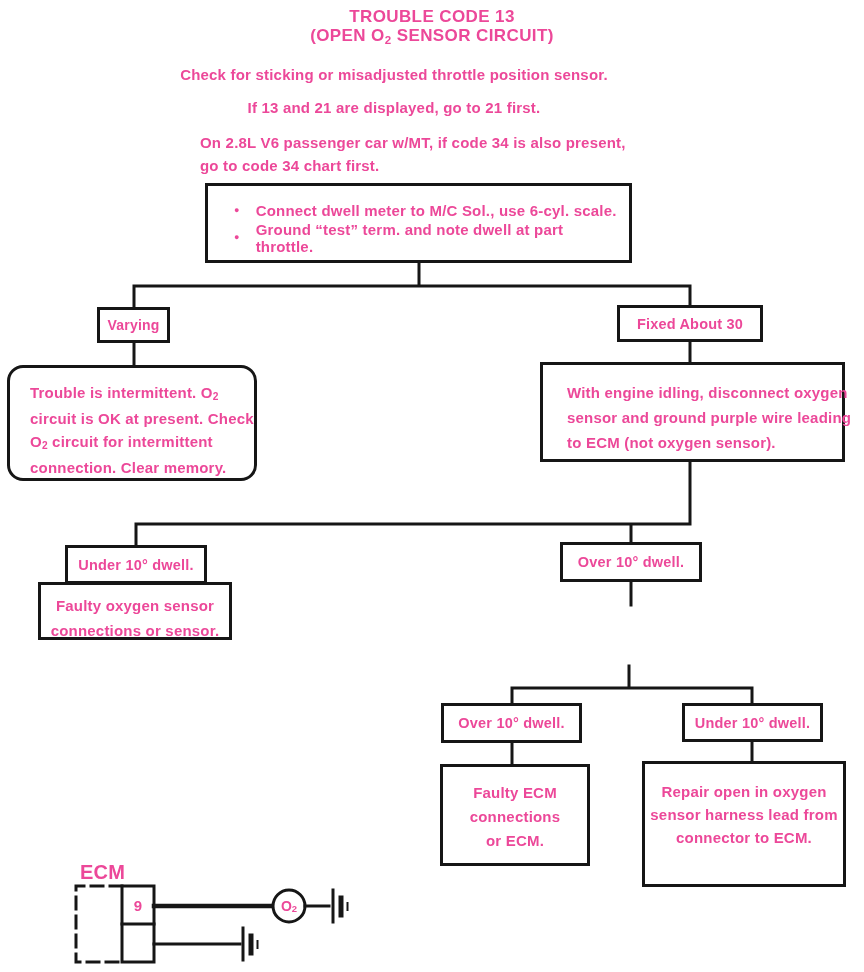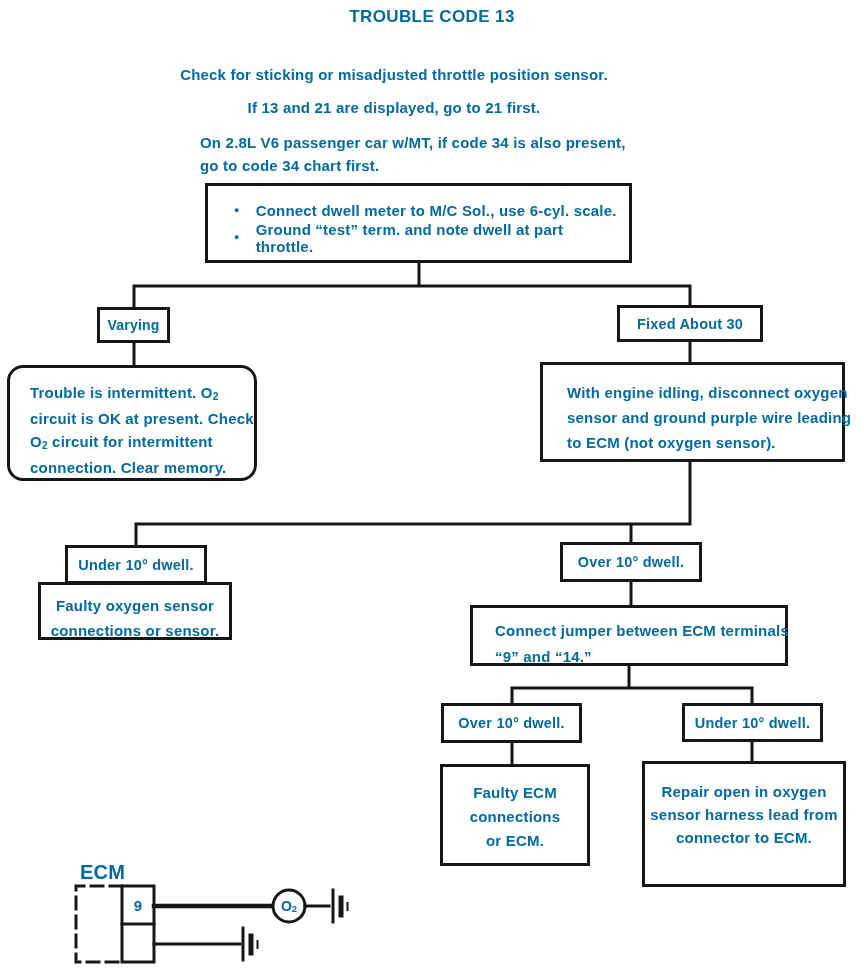--- a/index.html
+++ b/index.html
@@ -1,20 +1,20 @@
 <!DOCTYPE html>
 <html><head>
 <meta charset="utf-8">
 <style>
   * { margin:0; padding:0; box-sizing:border-box; }
   html,body { background:#ffffff; }
   .canvas {
     position:relative; width:864px; height:972px; background:#ffffff;
     font-family:"Liberation Sans","DejaVu Sans",sans-serif;
-    font-weight:700; color:#0369a1; overflow:hidden;
+    font-weight:700; color:#ec4899; overflow:hidden;
     -webkit-font-smoothing:antialiased;
   }
   svg.lines { position:absolute; left:0; top:0; width:864px; height:972px; }
   .title { position:absolute; top:7px; left:0; width:864px; text-align:center;
            font-size:17px; line-height:19px; letter-spacing:.4px; }
   .intro { position:absolute; left:14px; width:760px; text-align:center; font-size:15px; letter-spacing:.2px; }
   .intro.block { text-align:left; left:200px; width:500px; line-height:23px; }
   .box { position:absolute; border:3px solid #161616; background:#fff; }
   .cen { display:flex; align-items:center; justify-content:center; font-size:14.5px; letter-spacing:.2px; }
   .bullets { padding:11px 10px 0 26px; }
@@ -68,20 +68,21 @@
     <path stroke-width="5" d="M341 898 V915"></path>
     <path stroke-width="2" d="M347.5 903 V910"></path>
     <path d="M154 944 H240"></path>
     <path d="M243 928 V960"></path>
     <path stroke-width="5" d="M251 936 V953"></path>
     <path stroke-width="2" d="M257.5 941 V948"></path>
   </svg>
 
   <div class="title">
     <div>TROUBLE CODE 13</div>
+    <div><span>(OPEN O</span><span class="sb">2</span><span> SENSOR CIRCUIT)</span></div>
   </div>
 
   <div class="intro" style="top:66px;">Check for sticking or misadjusted throttle position sensor.</div>
   <div class="intro" style="top:99px;">If 13 and 21 are displayed, go to 21 first.</div>
   <div class="intro block" style="top:131px;">
     <div class="ln">On 2.8L V6 passenger car w/MT, if code 34 is also present,</div>
     <div class="ln">go to code 34 chart first.</div>
   </div>
 
   <div class="box bullets" style="left:205px; top:183px; width:427px; height:80px;">
@@ -112,24 +113,20 @@
   </div>
 
   <div class="box cen" style="left:65px; top:545px; width:142px; height:39px;">Under 10° dwell.</div>
   <div class="box cen" style="left:560px; top:542px; width:142px; height:40px;">Over 10° dwell.</div>
 
   <div class="box para ctr" id="box-faulty-sensor" style="left:38px; top:582px; width:194px; height:58px;">
     <div class="ln">Faulty oxygen sensor</div>
     <div class="ln">connections or sensor.</div>
   </div>
 
-  <div class="box para" id="box-jumper" style="left:470px; top:605px; width:318px; height:61px;">
-    <div class="ln">Connect jumper between ECM terminals</div>
-    <div class="ln">“9” and “14.”</div>
-  </div>
 
   <div class="box cen" style="left:441px; top:703px; width:141px; height:40px;">Over 10° dwell.</div>
   <div class="box cen" style="left:682px; top:703px; width:141px; height:39px;">Under 10° dwell.</div>
 
   <div class="box para ctr" id="box-faulty-ecm" style="left:440px; top:764px; width:150px; height:102px;">
     <div class="ln">Faulty ECM</div>
     <div class="ln">connections</div>
     <div class="ln">or ECM.</div>
   </div>
 

